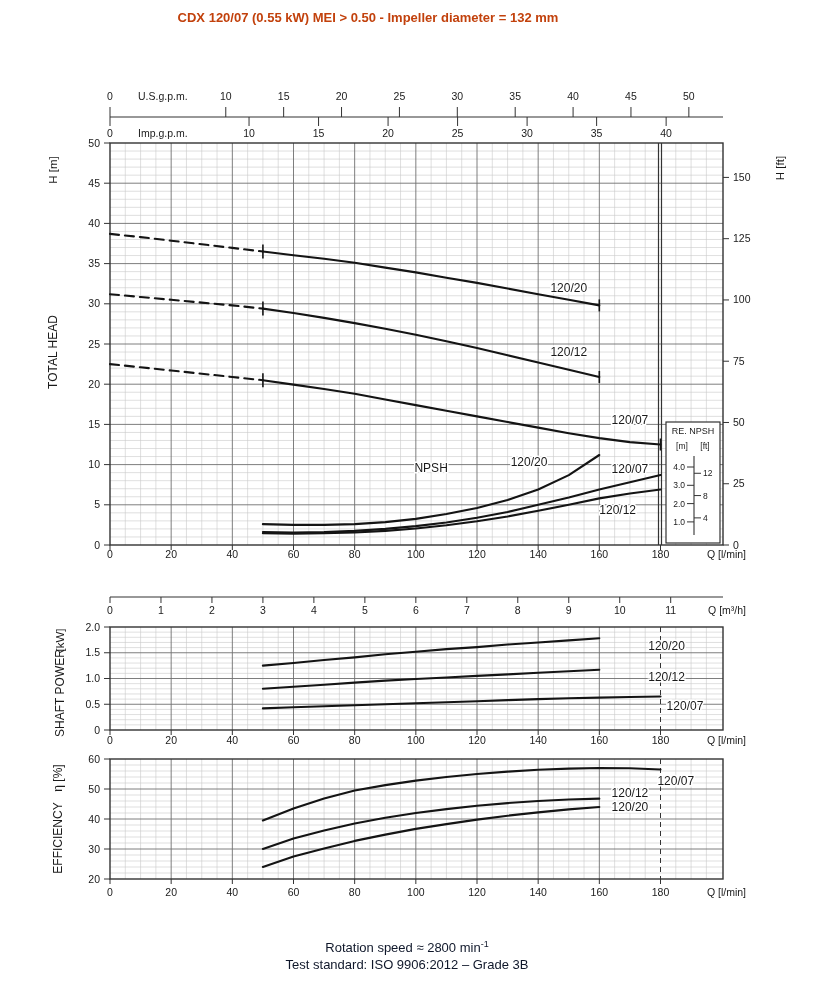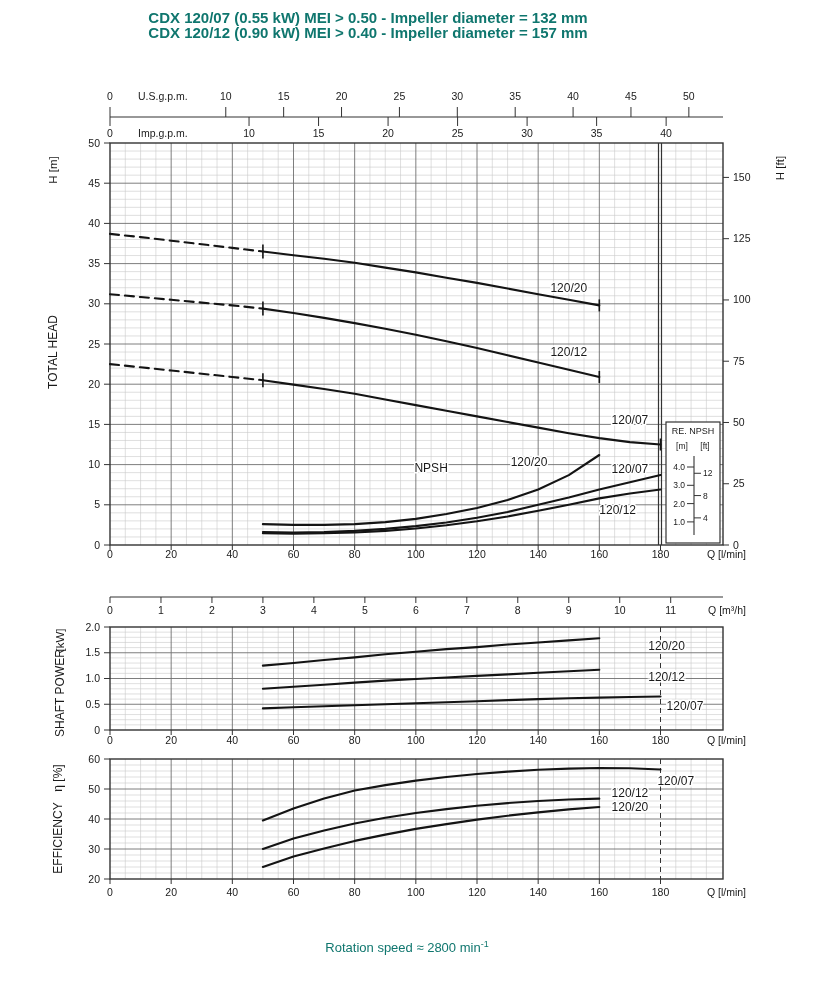--- a/index.html
+++ b/index.html
@@ -1,32 +1,31 @@
 <!DOCTYPE html>
 <html><head>
 <meta charset="utf-8">
 <style>
   html,body{margin:0;padding:0;background:#fff;}
   .page{position:relative;width:814px;height:1000px;background:#ffffff;
         font-family:"Liberation Sans",sans-serif;color:#1a1a1a;overflow:hidden;}
   .title-block{position:absolute;top:10px;left:0;width:736px;text-align:center;
-        font-weight:bold;font-size:15px;line-height:15px;color:#0f766e;}
+        font-weight:bold;font-size:13px;line-height:15px;color:#c2410c;}
   .footer-block{position:absolute;top:936px;left:0;width:814px;text-align:center;
-        font-size:13px;line-height:17px;color:#0f766e;}
+        font-size:13px;line-height:17px;color:#0f172a;}
   .footer-block sup{font-size:9px;}
   svg{position:absolute;top:0;left:0;}
   svg text{font-family:"Liberation Sans",sans-serif;fill:#1a1a1a;}
 </style>
 </head>
 <body>
 
 <div class="page">
   <div class="title-block">
     <div>CDX 120/07 (0.55 kW) MEI &gt; 0.50 - Impeller diameter = 132 mm</div>
-    <div>CDX 120/12 (0.90 kW) MEI &gt; 0.40 - Impeller diameter = 157 mm</div>
   </div>
 
   <svg id="curves" width="814" height="1000" viewBox="0 0 814 1000">
       <g>
         <line x1="125.29166666666667" y1="143" x2="125.29166666666667" y2="545" stroke="#c9c9c9" stroke-width="0.6"></line>
         <line x1="140.58333333333334" y1="143" x2="140.58333333333334" y2="545" stroke="#c9c9c9" stroke-width="0.6"></line>
         <line x1="155.875" y1="143" x2="155.875" y2="545" stroke="#c9c9c9" stroke-width="0.6"></line>
         <line x1="186.45833333333331" y1="143" x2="186.45833333333331" y2="545" stroke="#c9c9c9" stroke-width="0.6"></line>
         <line x1="201.75" y1="143" x2="201.75" y2="545" stroke="#c9c9c9" stroke-width="0.6"></line>
         <line x1="217.04166666666666" y1="143" x2="217.04166666666666" y2="545" stroke="#c9c9c9" stroke-width="0.6"></line>
@@ -482,14 +481,15 @@
         <text x="675.7916666666666" y="784.9" font-size="12" text-anchor="middle" paint-order="stroke" stroke="#ffffff" stroke-width="3">120/07</text>
         <text x="629.9166666666666" y="796.6" font-size="12" text-anchor="middle" paint-order="stroke" stroke="#ffffff" stroke-width="3">120/12</text>
         <text x="629.9166666666666" y="811" font-size="12" text-anchor="middle" paint-order="stroke" stroke="#ffffff" stroke-width="3">120/20</text>
         <text x="62" y="778" font-size="12" text-anchor="middle" transform="rotate(-90 62 778)">η  [%]</text>
         <text x="62" y="838" font-size="12" text-anchor="middle" transform="rotate(-90 62 838)">EFFICIENCY</text>
       </g>
     </svg>
 
   <div class="footer-block">
     <div><span>Rotation speed ≈ 2800 min</span><sup>-1</sup></div>
+    <div>Test standard: ISO 9906:2012 – Grade 3B</div>
   </div>
 </div>
 
 </body></html>

